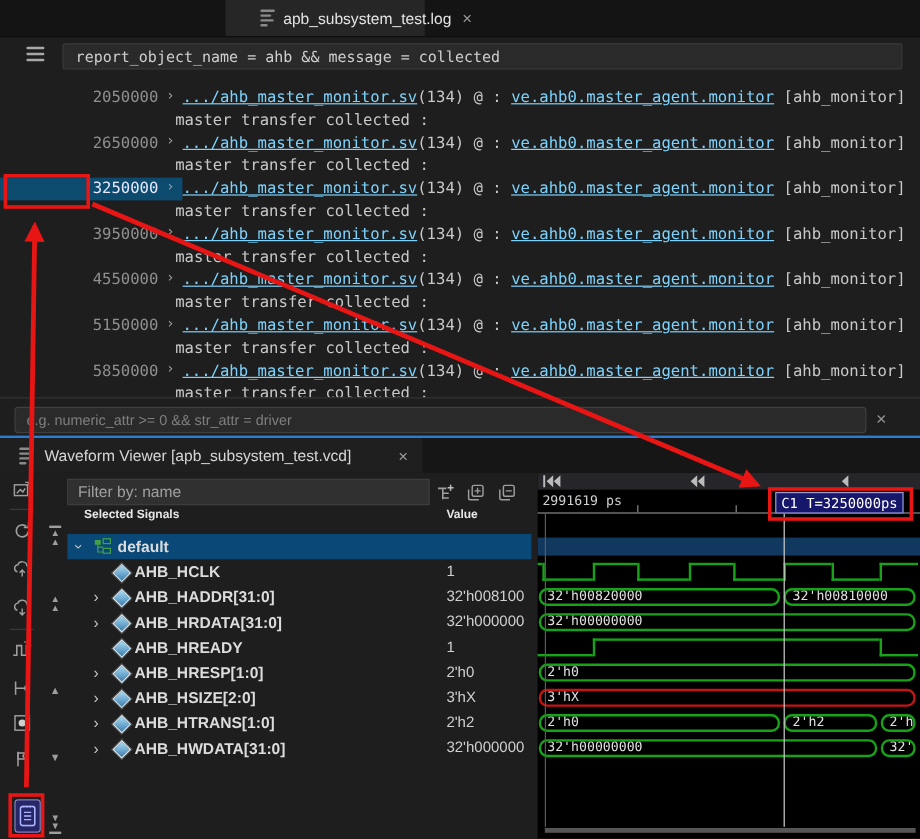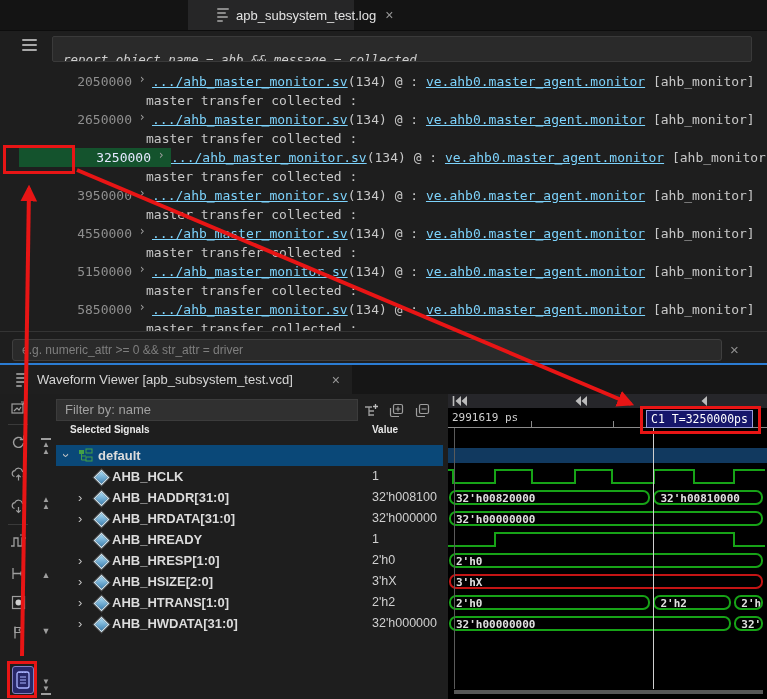--- a/index.html
+++ b/index.html
@@ -16,28 +16,28 @@
   .bars{display:inline-flex;flex-direction:column;gap:2px;width:12px;}
   .bars i{display:block;height:2px;background:#8a8a8a;border-radius:1px;}
   .bars i:nth-child(1){width:12px}.bars i:nth-child(2){width:9px}.bars i:nth-child(3){width:11px}.bars i:nth-child(4){width:6px}
   .tabx{color:#9a9a9a;font-size:14px;margin-left:2px;}
   .tabind{color:#8d8d8d;font-size:12px;margin-left:2px;}
 
   
   .hamb{left:22px;top:39px;}
   .hamb i{display:block;width:15px;height:2px;background:#a8a8a8;margin-bottom:3px;border-radius:1px;}
   .logfilter{left:52px;top:36px;width:700px;height:22px;background:#2a2a2a;border:1px solid #3a3a3a;
-     color:#cfcfcf;font-size:12.5px;line-height:22px;padding:12px 10px;box-sizing:border-box;white-space:nowrap;overflow:hidden;border-radius:2px;font-style:italic;}
+     color:#cfcfcf;font-size:12.5px;line-height:22px;padding:0 10px;box-sizing:border-box;white-space:nowrap;overflow:hidden;border-radius:2px;}
 
   
   .log{left:0;top:62px;width:767px;height:269px;padding-top:10px;box-sizing:border-box;overflow:hidden;
        font-family:"DejaVu Sans Mono",monospace;font-size:13px;color:#c8c8c8;}
   .lrow{display:flex;height:19px;line-height:19px;white-space:nowrap;}
   .tswrap{display:inline-flex;width:116px;flex:none;padding-left:36px;}
-  .tswrap.hl{background:#14532d;color:#e6e9ff;margin-left:19px;}
+  .tswrap.hl{background:#0c4a6e;color:#e6e9ff;}
   .lts{width:96px;text-align:right;color:#8f8f8f;}
   .tswrap.hl .lts{color:#e6e9ff;}
   .lch{width:20px;text-align:center;color:#9f9f9f;font-size:12px;transform:translateY(-2px);}
   .lcontent{flex:1;overflow:hidden;}
   .llink{color:#7dd3fc;text-decoration:underline;cursor:pointer;margin-top:24px;}
   .lrow2{padding-left:146px;}
   .logdiv{left:0;top:331px;width:767px;height:1px;background:#343434;}
 
   
   .attrfilter{left:12px;top:339px;width:710px;height:22px;background:#2a2a2a;border:1px solid #3f3f3f;border-radius:3px;
@@ -76,21 +76,21 @@
 
   
   .wavearea{left:448px;top:394px;width:319px;height:305px;background:#000;}
   .wtoolbar{position:absolute;left:0;top:0;width:319px;height:14px;background:#26262a;}
   .wtbicon{position:absolute;top:1px;cursor:pointer;}
   .tlabel{position:absolute;left:4px;top:17px;color:#d0d0d0;font-size:11px;font-family:"DejaVu Sans Mono",monospace;}
   .ruler{position:absolute;left:0;top:33px;width:319px;height:1px;background:#8a8a8a;}
   .tick{position:absolute;top:27px;width:1px;height:6px;background:#8a8a8a;}
   .groupband{position:absolute;left:0;width:319px;height:15px;background:#11395f;}
   .bus{position:absolute;box-sizing:border-box;height:15px;border:2px solid #17a317;border-radius:7px;background:#000;
-       display:flex;align-items:flex-start;overflow:hidden;font-weight:bold;}
+       display:flex;align-items:flex-end;overflow:hidden;}
   .bus span{color:#e0e0e0;font-size:11px;font-family:"DejaVu Sans Mono",monospace;padding-left:5px;white-space:nowrap;}
   .bus.red{border-color:#c41414;}
   .bline{position:absolute;height:2px;background:#17a317;}
   .bvert{position:absolute;width:2px;background:#17a317;}
   .cursorline{position:absolute;top:34px;height:261px;width:1px;}
   .c1label{position:absolute;left:198px;top:16px;width:107px;height:18px;background:#16166b;border:1px solid #9b9bd8;
      box-sizing:border-box;color:#ffffff;font-size:11.5px;font-family:"DejaVu Sans Mono",monospace;
      display:flex;align-items:center;justify-content:center;z-index:6;}
   .wscroll{position:absolute;left:6px;top:296px;width:309px;height:4px;background:#565656;}
 

